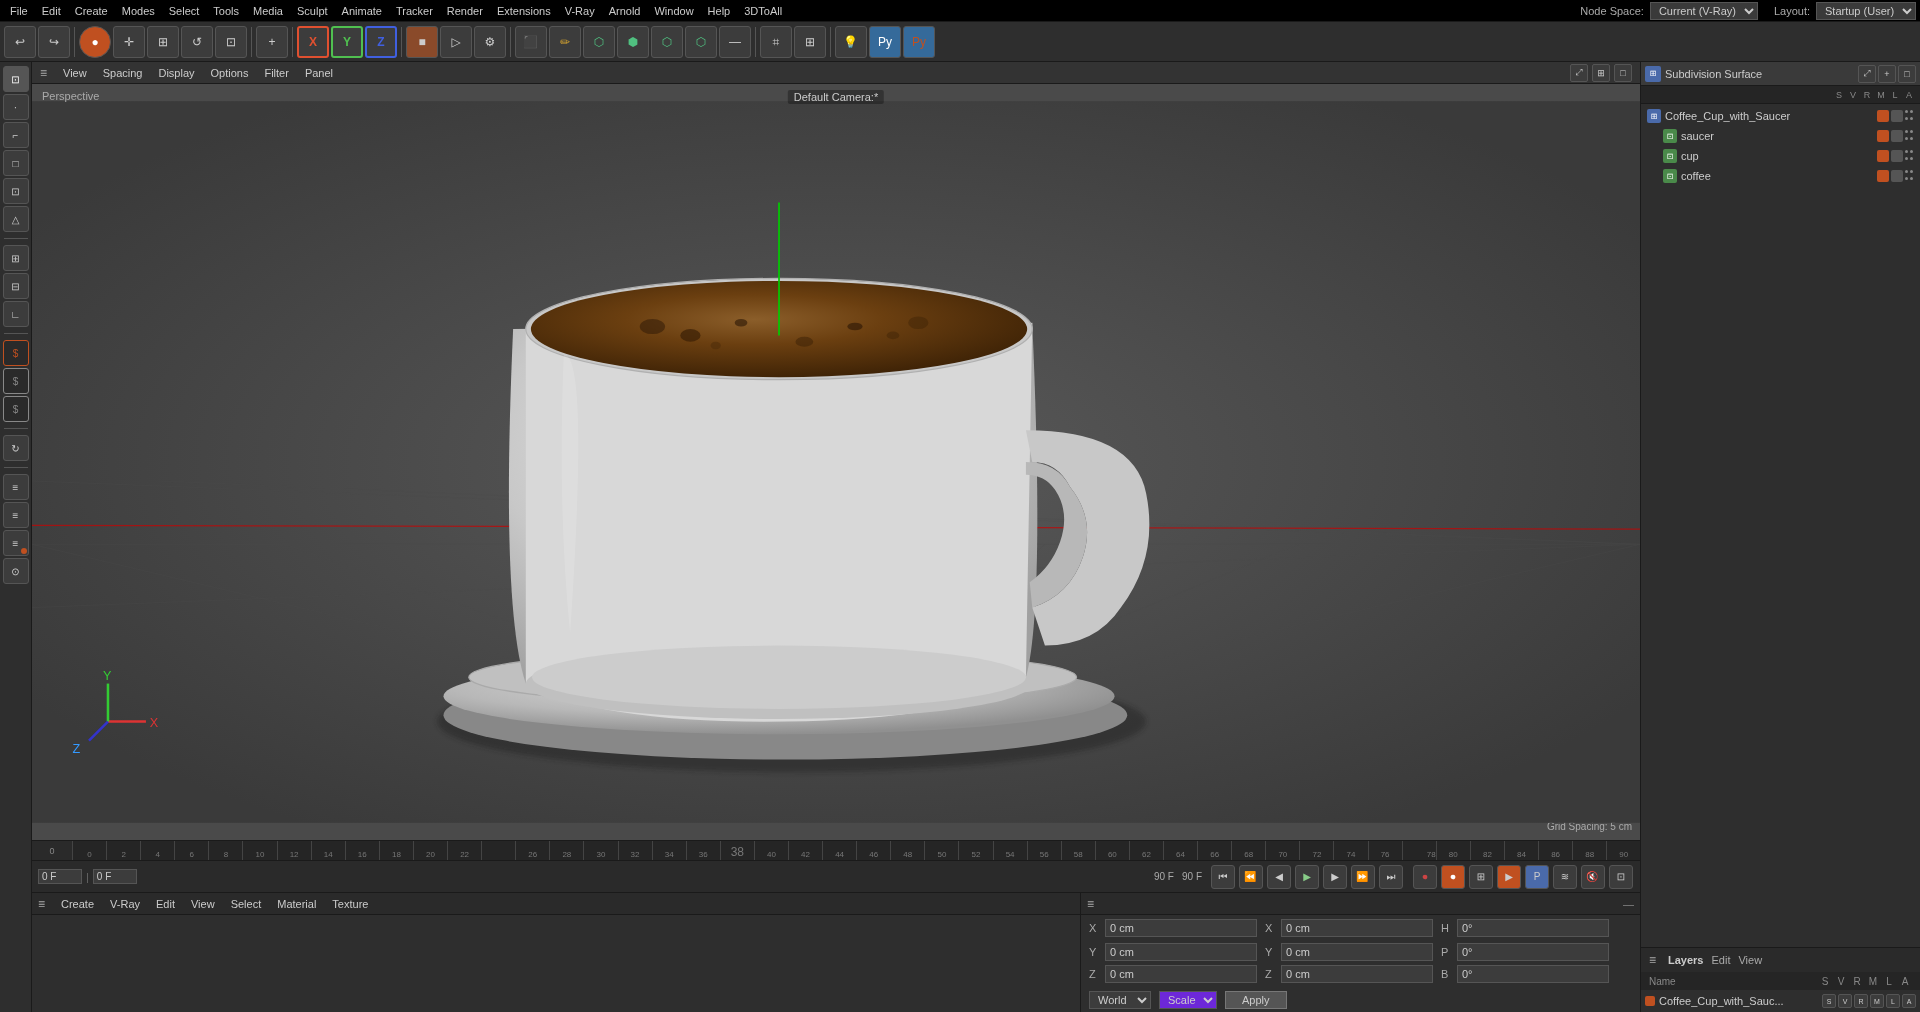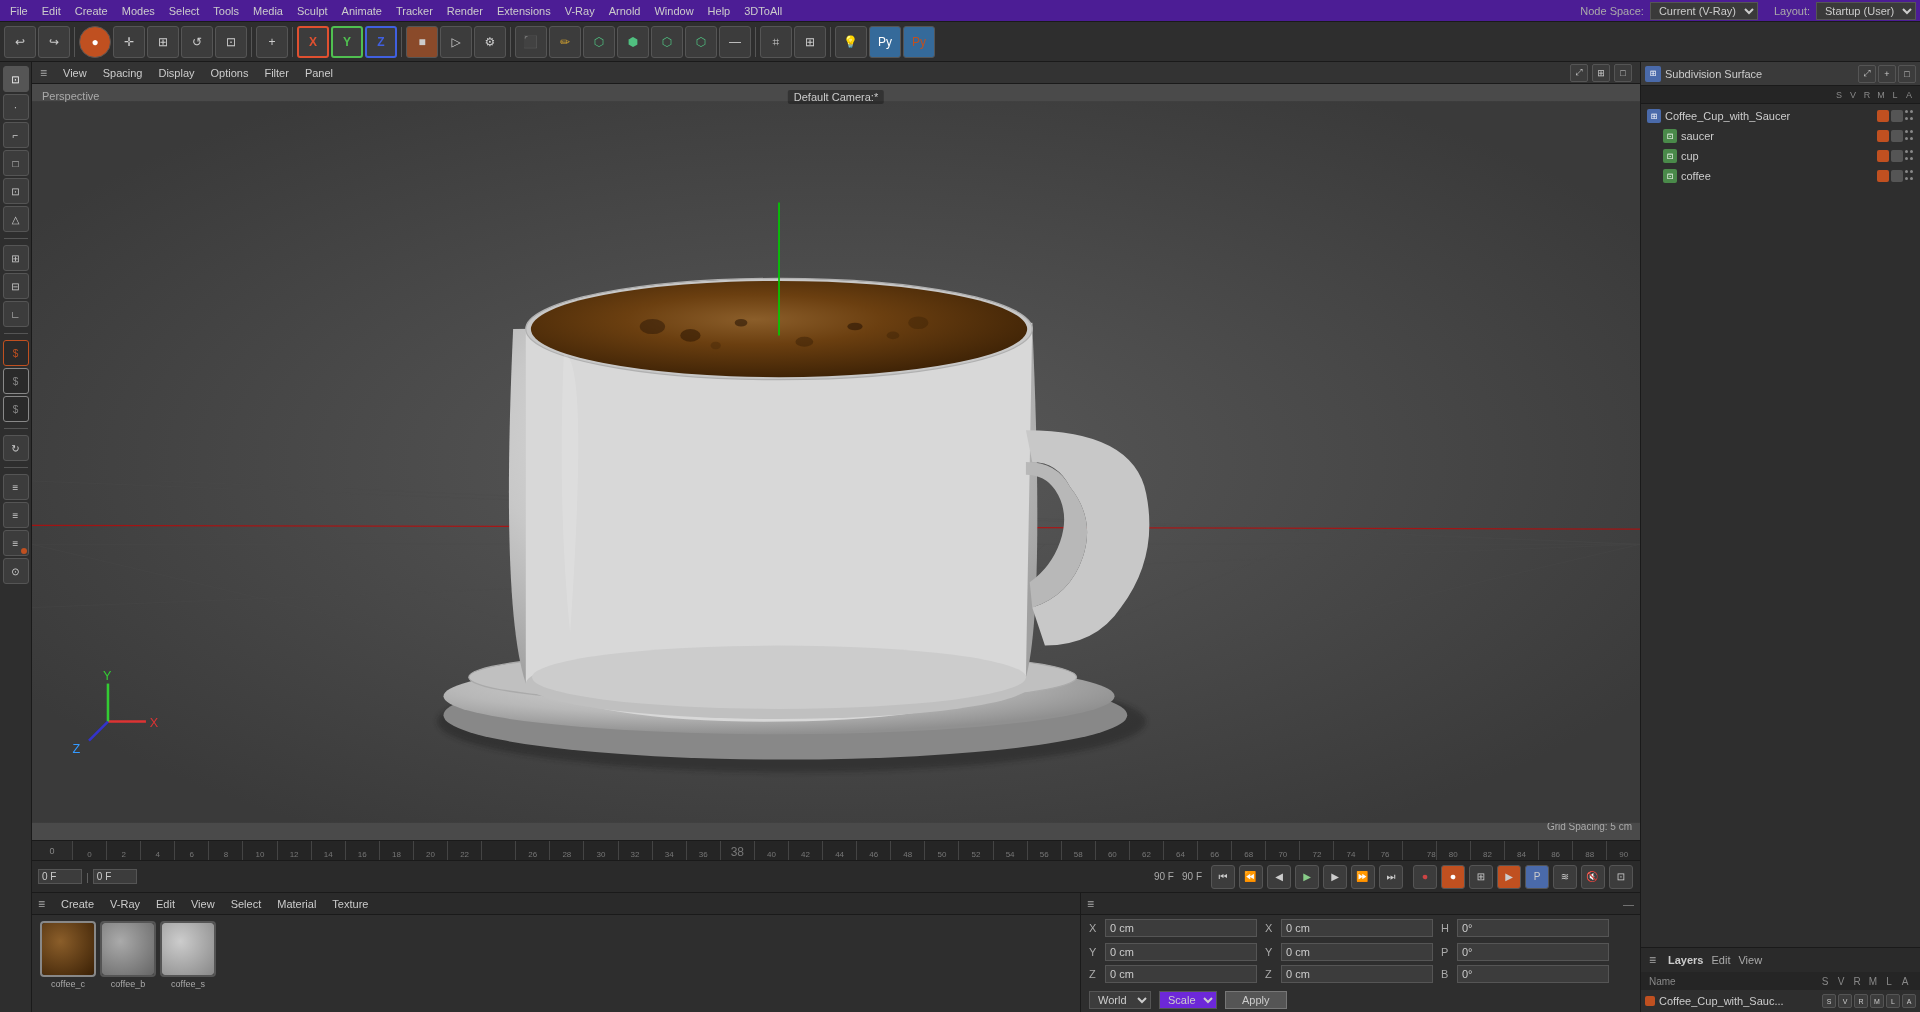--- a/index.html
+++ b/index.html
@@ -1,19 +1,19 @@
 <!DOCTYPE html>
 <html><head>
   <meta charset="utf-8">
   <style>
     * { margin: 0; padding: 0; box-sizing: border-box; }
     body { width: 1920px; height: 1012px; background: #3a3a3a; font-family: Arial, sans-serif; font-size: 11px; color: #ccc; overflow: hidden; }
 
     
-    #menu-bar { display: flex; align-items: center; height: 22px; background: #4c1d95; padding: 0 4px; gap: 2px; border-bottom: 1px solid #1a1a1a; }
+    #menu-bar { display: flex; align-items: center; height: 22px; background: #000000; padding: 0 4px; gap: 2px; border-bottom: 1px solid #1a1a1a; }
     .menu-item { padding: 2px 6px; color: #ccc; cursor: pointer; font-size: 11px; }
     #node-space { display: flex; align-items: center; gap: 6px; margin-left: auto; font-size: 11px; color: #aaa; }
     #node-space select { background: #3a3a3a; color: #ccc; border: 1px solid #555; padding: 1px 4px; font-size: 11px; }
     #layout-label { color: #aaa; margin-left: 10px; }
     #layout-select { background: #3a3a3a; color: #ccc; border: 1px solid #555; padding: 1px 4px; font-size: 11px; }
 
     
     #toolbar { display: flex; align-items: center; height: 40px; background: #2e2e2e; padding: 0 4px; gap: 2px; border-bottom: 1px solid #1a1a1a; }
     .tool-btn { width: 32px; height: 32px; background: #3c3c3c; border: 1px solid #555; border-radius: 3px; display: flex; align-items: center; justify-content: center; cursor: pointer; color: #ccc; font-size: 12px; }
     .tool-separator { width: 1px; height: 30px; background: #555; margin: 0 2px; }
@@ -507,40 +507,20 @@
           <div id="material-header">
             <span class="hamburger">≡</span>
             <span class="mat-menu-item">Create</span>
             <span class="mat-menu-item">V-Ray</span>
             <span class="mat-menu-item">Edit</span>
             <span class="mat-menu-item">View</span>
             <span class="mat-menu-item">Select</span>
             <span class="mat-menu-item">Material</span>
             <span class="mat-menu-item">Texture</span>
           </div>
-          <div id="material-previews">
-            <div style="text-align:center;cursor:pointer;">
-              <div class="mat-preview selected" style="border-color:#888;">
-                <div style="width:100%;height:100%;background:radial-gradient(circle at 35% 35%, #8b5e2a, #3a2005);border-radius:3px;"></div>
-              </div>
-              <div class="mat-name">coffee_c</div>
-            </div>
-            <div style="text-align:center;cursor:pointer;">
-              <div class="mat-preview">
-                <div style="width:100%;height:100%;background:radial-gradient(circle at 35% 35%, #aaaaaa, #666666);border-radius:3px;"></div>
-              </div>
-              <div class="mat-name">coffee_b</div>
-            </div>
-            <div style="text-align:center;cursor:pointer;">
-              <div class="mat-preview">
-                <div style="width:100%;height:100%;background:radial-gradient(circle at 35% 35%, #cccccc, #888888);border-radius:3px;"></div>
-              </div>
-              <div class="mat-name">coffee_s</div>
-            </div>
-          </div>
         </div>
 
         <div id="coords-panel" style="width:560px;">
           <div id="coords-header">
             <span class="hamburger">≡</span>
             <span style="font-size:11px;color:#888;margin-left:auto;">—</span>
           </div>
 
           <div style="display:flex;gap:8px;padding:4px 8px;">
             <div class="coord-row">

